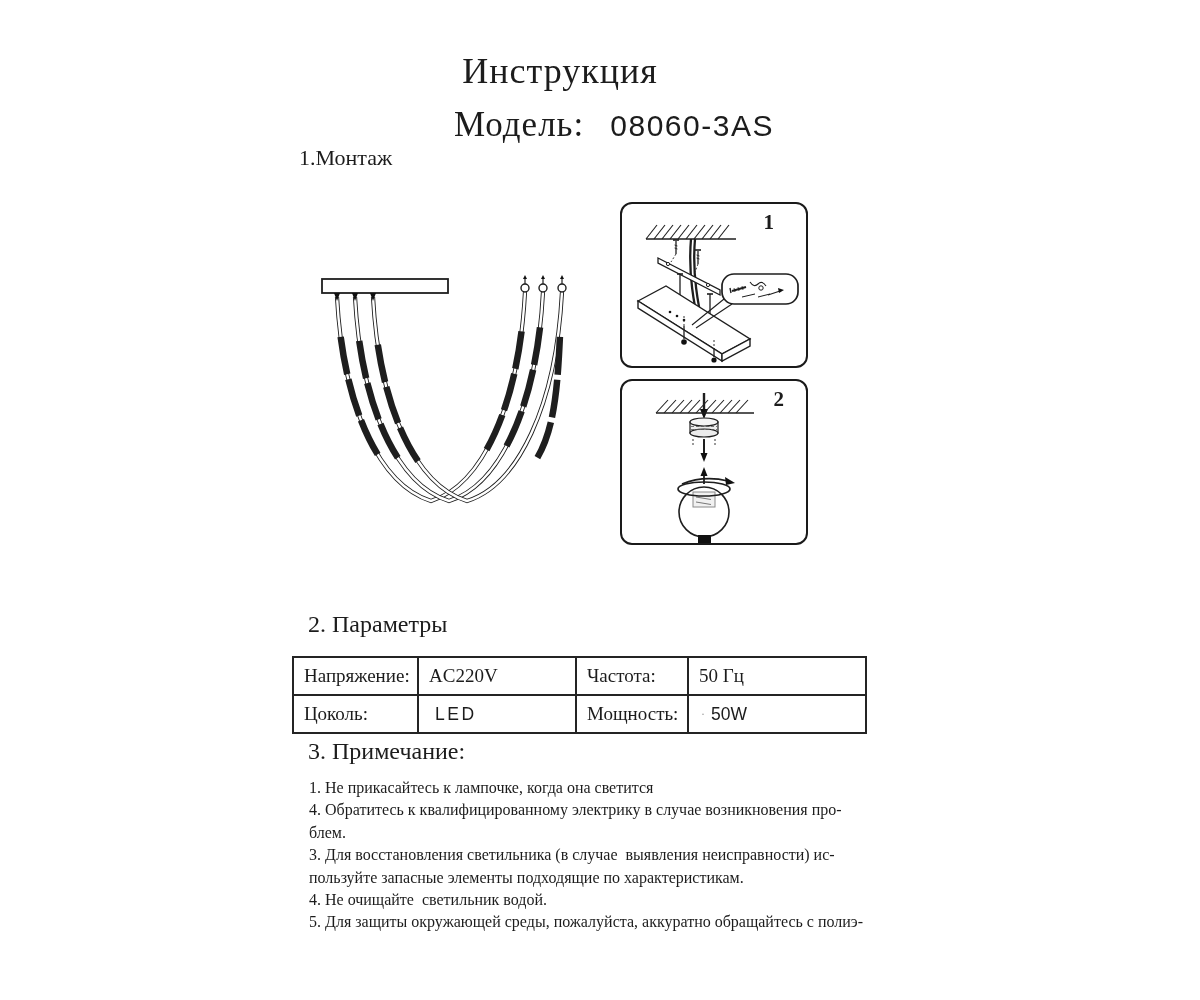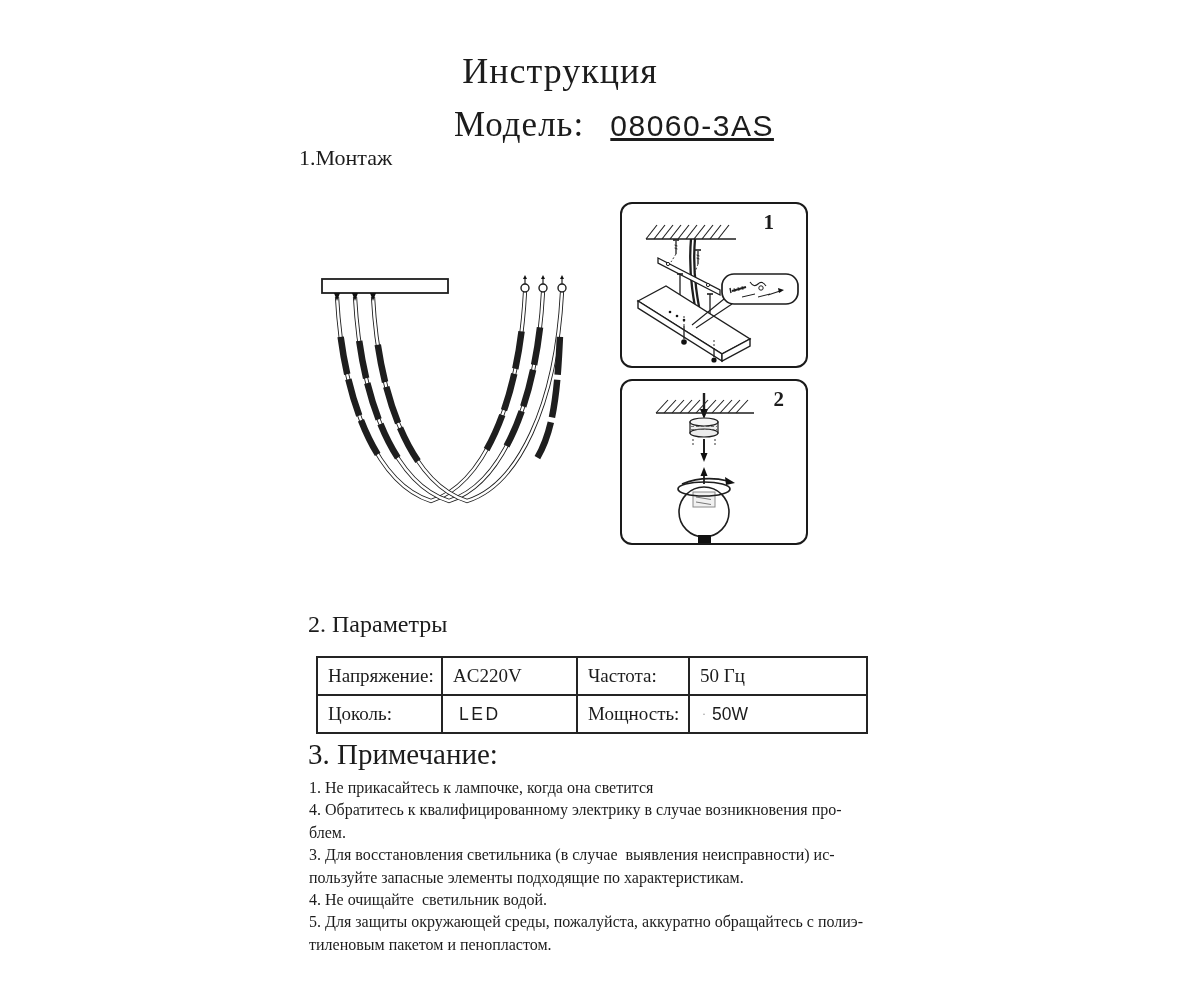--- a/index.html
+++ b/index.html
@@ -5,40 +5,40 @@
   html,body{margin:0;padding:0;}
   body{
     width:1200px;height:1000px;background:#ffffff;position:relative;
     font-family:"Liberation Serif","DejaVu Serif",serif;color:#1c1c1c;
     overflow:hidden;
   }
   .abs{position:absolute;}
   .doc-title{top:50px;left:0;width:1120px;text-align:center;font-size:36px;letter-spacing:1px;}
   .model-row{top:105px;left:0;width:1200px;text-align:center;transform:translateX(14px);}
   .model-label{font-size:35px;letter-spacing:1px;}
-  .model-value{font-family:"Liberation Sans","DejaVu Sans",sans-serif;font-size:30px;letter-spacing:1.5px;margin-left:26px;text-decoration:underline;}
+  .model-value{font-family:"Liberation Sans","DejaVu Sans",sans-serif;font-size:30px;letter-spacing:1.5px;margin-left:26px;}
   .h-montage{top:145px;left:299px;font-size:22px;}
   .h-params{top:611px;left:308px;font-size:24px;}
-  .h-notes{top:738px;left:308px;font-size:29px;}
+  .h-notes{top:738px;left:308px;font-size:24px;}
 
   .fig-pendant{top:253px;left:300px;width:290px;height:262px;}
   .fig-box{border:2px solid #1a1a1a;border-radius:12px;background:#fff;box-sizing:border-box;}
   .fig-box1{top:202px;left:620px;width:188px;height:166px;}
   .fig-box2{top:379px;left:620px;width:188px;height:166px;}
   .fig-box svg{position:absolute;top:0;left:0;}
   .fig-num{position:absolute;top:6px;font-weight:bold;font-size:21px;}
   .fig-box1 .fig-num{right:32px;}
   .fig-box2 .fig-num{right:22px;}
 
-  table.params{position:absolute;top:656px;left:316px;border-collapse:collapse;table-layout:fixed;}
+  table.params{position:absolute;top:656px;left:292px;border-collapse:collapse;table-layout:fixed;}
   table.params td{
     border:2px solid #242424;height:38px;font-size:19px;padding:0 0 0 10px;
     vertical-align:middle;box-sizing:border-box;
   }
-  td.c1{width:125px;} td.c2{width:135px;margin-top:40px;} td.c3{width:112px;} td.c4{width:178px;}
+  td.c1{width:125px;} td.c2{width:158px;margin-top:40px;} td.c3{width:112px;} td.c4{width:178px;}
   .sans-val{font-family:"Liberation Sans","DejaVu Sans",sans-serif;font-size:17.5px;}
   .led-val{letter-spacing:2.5px;padding-left:6px;}
   .pw-dot{color:#9a9a9a;font-size:12px;margin:0 6px 0 2px;vertical-align:2px;}
 
   .notes{top:777px;left:309px;width:640px;font-size:16px;line-height:22.4px;}
   .notes div{white-space:pre;}
 
   svg .ln{stroke:#1e1e1e;fill:none;}
   svg .fw{fill:#ffffff;stroke:#1e1e1e;}
 </style>
@@ -246,14 +246,13 @@
 <div class="abs h-notes">3. Примечание:</div>
 
 <div class="abs notes">
   <div>1. Не прикасайтесь к лампочке, когда она светится</div>
   <div>4. Обратитесь к квалифицированному электрику в случае возникновения про-</div>
   <div>блем.</div>
   <div>3. Для восстановления светильника (в случае  выявления неисправности) ис-</div>
   <div>пользуйте запасные элементы подходящие по характеристикам.</div>
   <div>4. Не очищайте  светильник водой.</div>
   <div>5. Для защиты окружающей среды, пожалуйста, аккуратно обращайтесь с полиэ-</div>
-  <div>тиленовым пакетом и пенопластом.</div>
 </div>
 
 </body></html>

